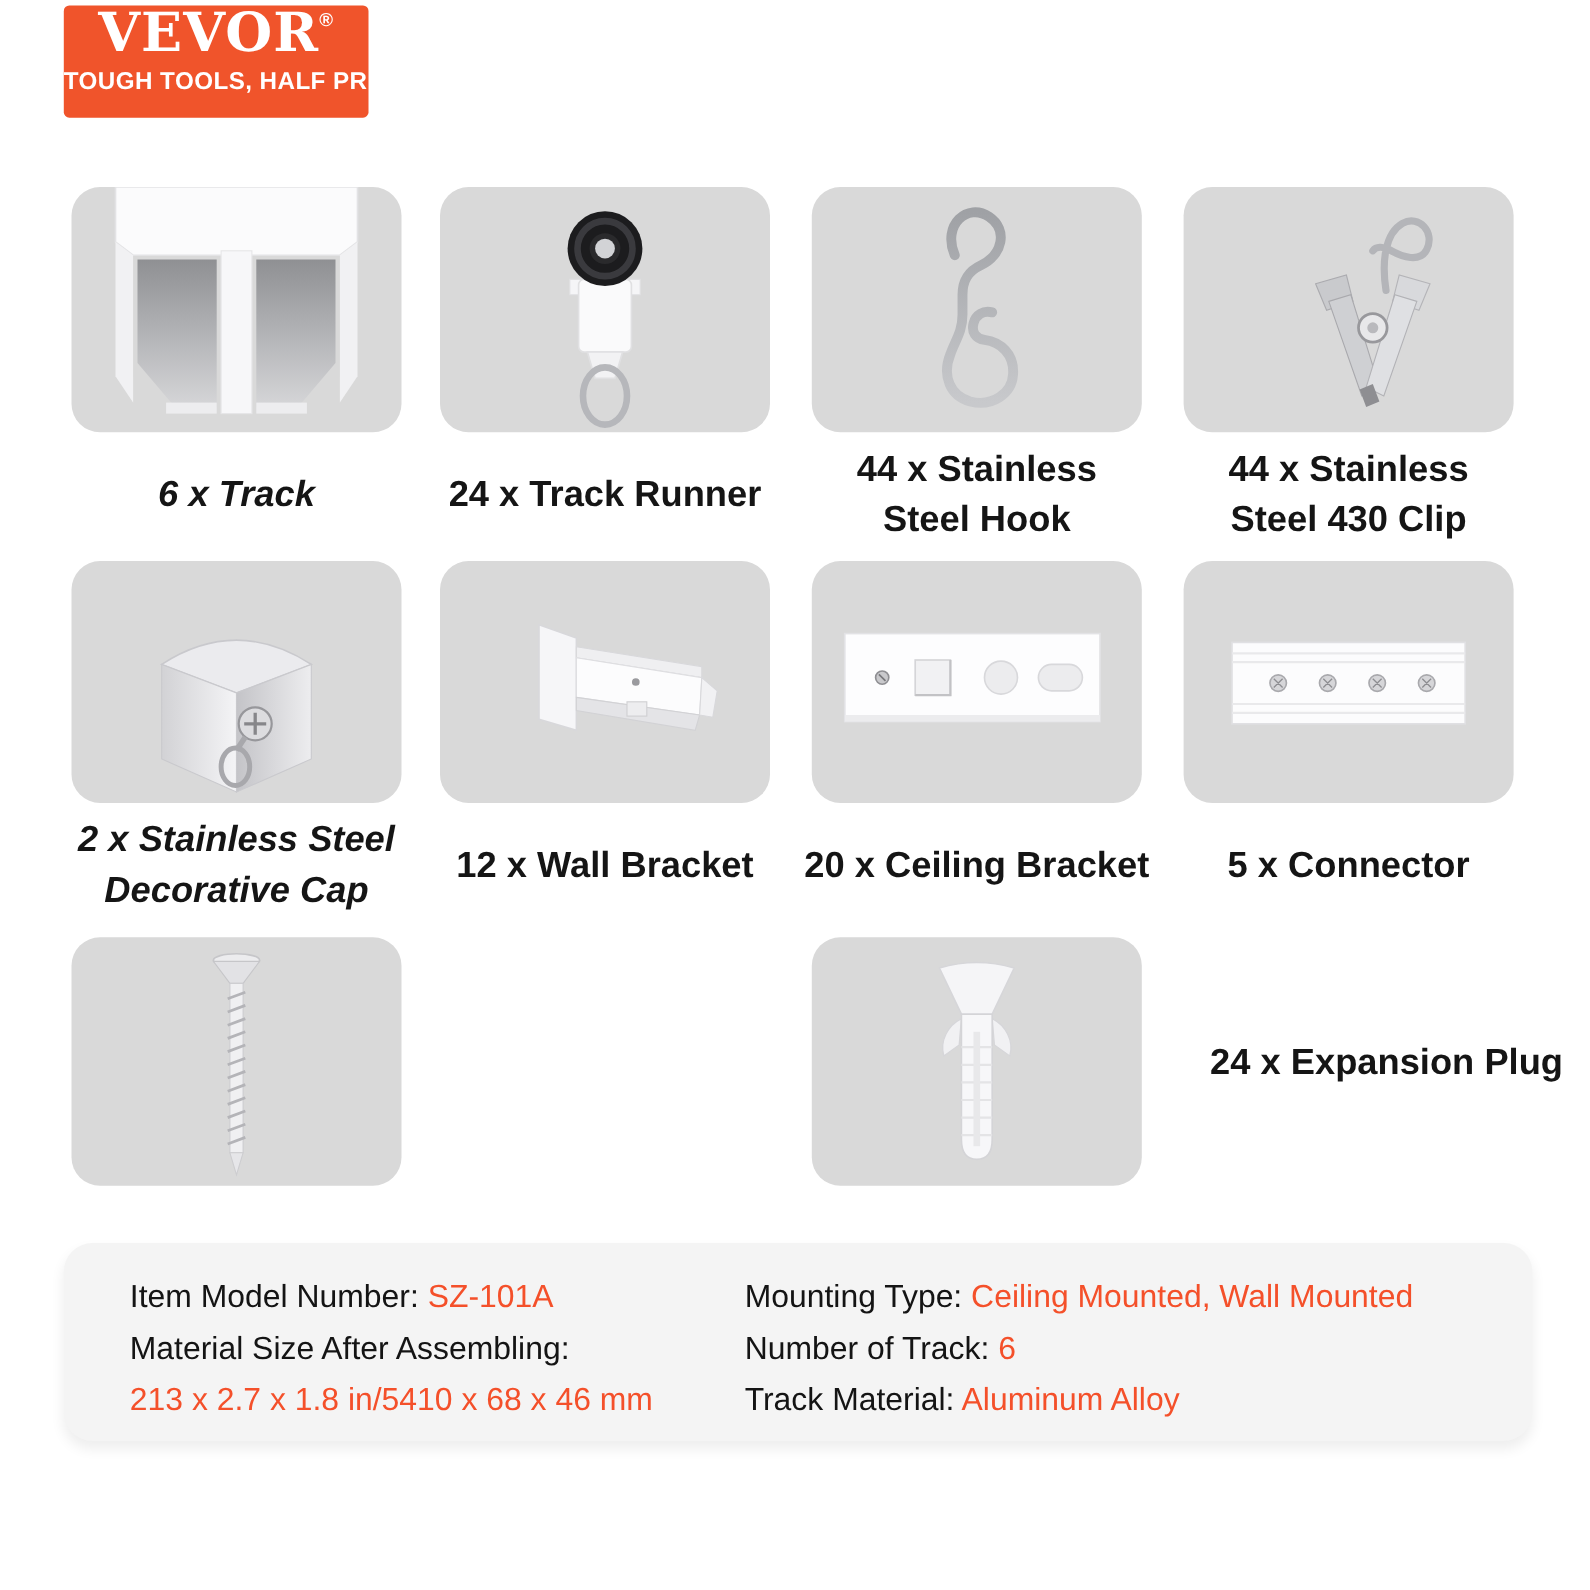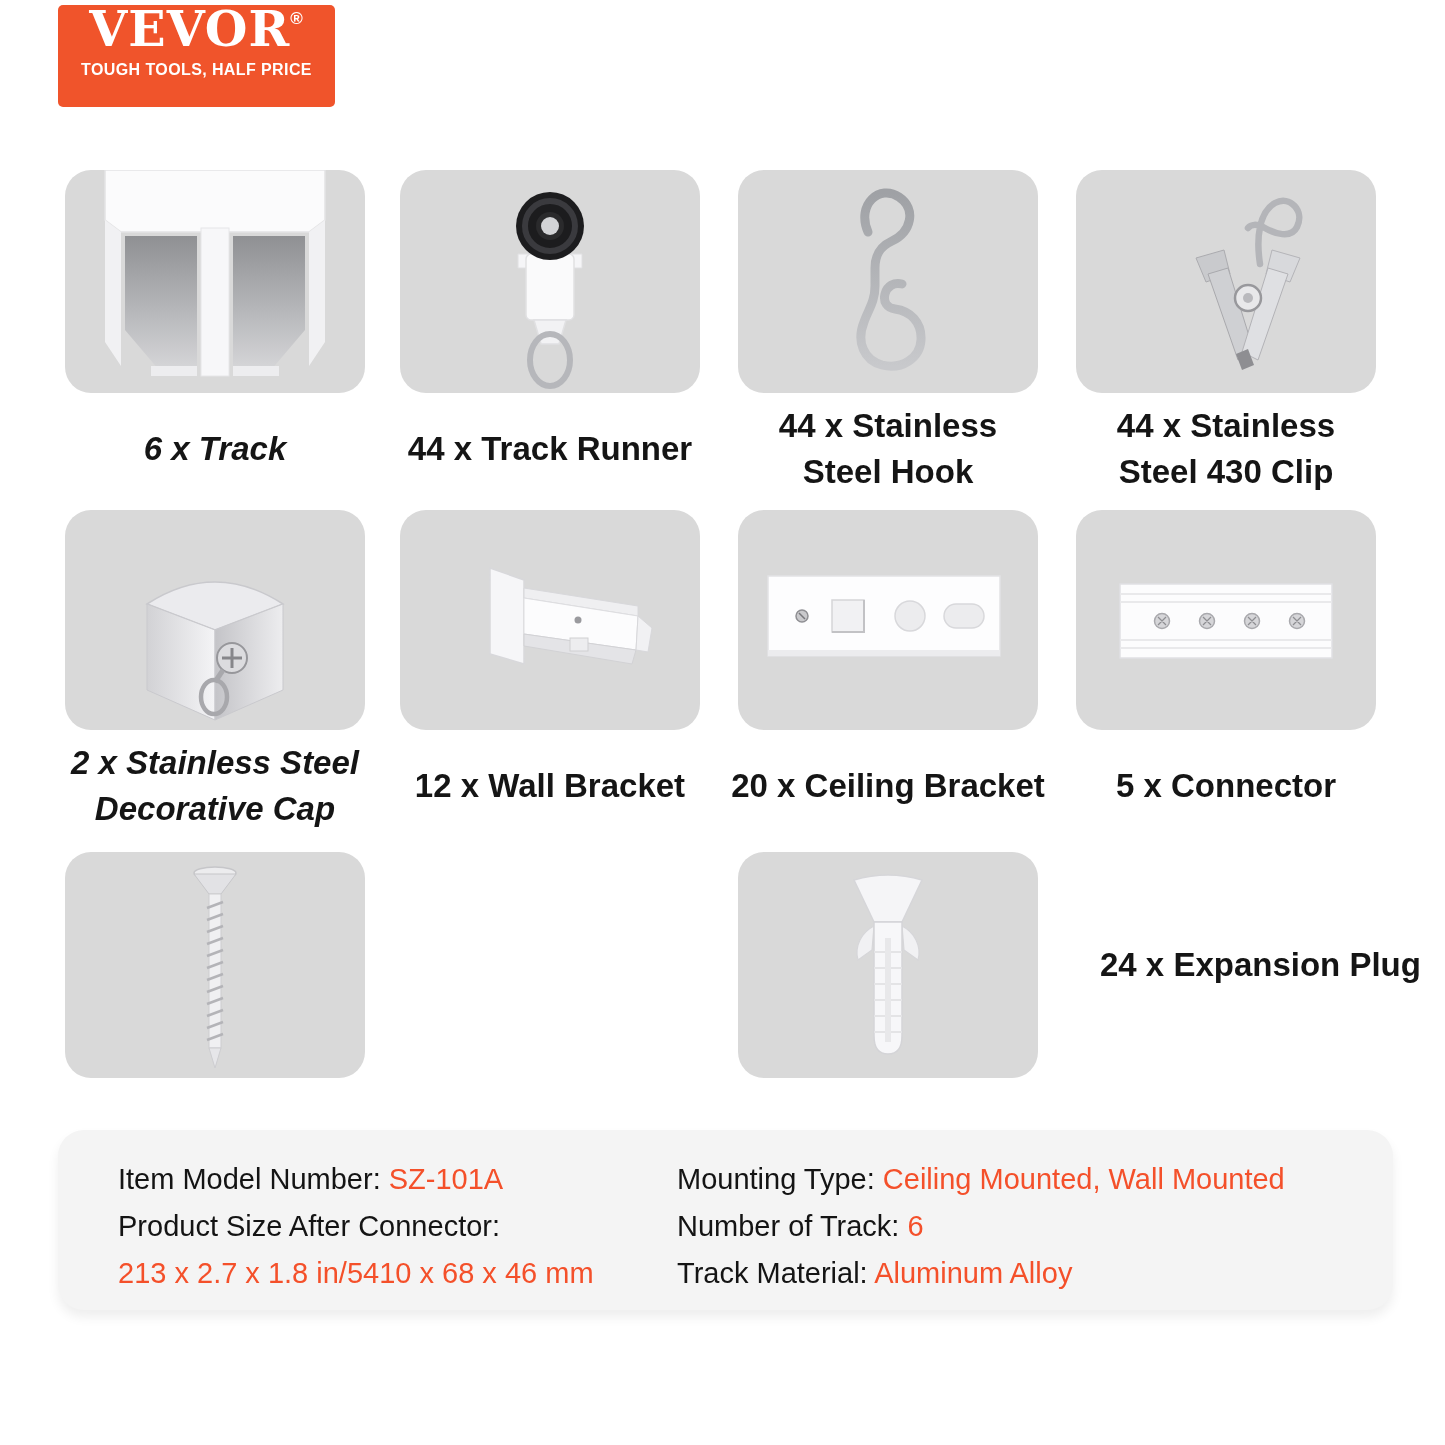--- a/index.html
+++ b/index.html
@@ -5,21 +5,21 @@
   html,body{margin:0;padding:0;background:#ffffff;}
   .canvas{position:relative;width:1445px;height:1445px;background:#ffffff;overflow:hidden;
           font-family:"Liberation Sans",sans-serif;}
 
   
   .logo{position:absolute;left:58px;top:5px;width:277px;height:102px;background:#F0542B;
         border-radius:5px;color:#ffffff;text-align:center;box-sizing:border-box;}
   .logo-word{font-family:"DejaVu Serif",serif;font-weight:bold;font-size:49px;line-height:1;
              letter-spacing:1px;white-space:nowrap;}
   .logo-reg{font-size:17px;vertical-align:22px;font-family:"Liberation Sans",sans-serif;font-weight:bold;}
-  .logo-tagline{font-size:16px;font-weight:bold;letter-spacing:.4px;margin-top:7px;white-space:nowrap;}
+  .logo-tagline{font-size:22px;font-weight:bold;letter-spacing:.4px;margin-top:7px;white-space:nowrap;}
 
   
   .tile{position:absolute;width:300px;background:#D9D9D9;border-radius:26px;overflow:hidden;}
   .tile svg{display:block;width:100%;height:100%;}
   .r1{top:170px;height:223px;} .r2{top:510px;height:220px;} .r3{top:852px;height:226px;}
   .c1{left:65px;} .c2{left:400px;} .c3{left:738px;} .c4{left:1076px;}
 
   
   .part-label{position:absolute;display:flex;align-items:center;justify-content:center;
               font-weight:bold;font-size:33px;line-height:1.38;color:#151515;text-align:center;
@@ -102,21 +102,21 @@
       <path d="M224,88 L196,80 L190,104 L214,112 Z" fill="#d8d9dc" stroke="#b4b4b8" stroke-width="1"></path>
       <path d="M132,104 L152,98 L178,182 L162,190 Z" fill="#cfd0d3" stroke="#a9a9ad" stroke-width="1"></path>
       <path d="M212,104 L192,98 L166,182 L182,190 Z" fill="#dfe0e3" stroke="#b2b2b6" stroke-width="1"></path>
       <circle cx="172" cy="128" r="13" fill="#e8e8ea" stroke="#98989c" stroke-width="2.5"></circle>
       <circle cx="172" cy="128" r="5" fill="#b9b9bd"></circle>
       <path d="M160,184 l12,-5 6,16 -12,5 Z" fill="#8e8e92"></path>
     </svg>
   </div>
 
   <div class="part-label lr1 lc1">6 x Track</div>
-  <div class="part-label lr1 lc2">44 x Track Runner</div>
+  <div class="part-label lr1 lc2">24 x Track Runner</div>
   <div class="part-label lr1 lc3">44 x Stainless
 Steel Hook</div>
   <div class="part-label lr1 lc4">44 x Stainless
 Steel 430 Clip</div>
 
   <div class="tile r2 c1">
     <svg viewBox="0 0 300 220">
       <defs>
         <linearGradient id="g-c1" x1="0" y1="0" x2="1" y2="0">
           <stop offset="0" stop-color="#d2d2d5"></stop>
@@ -201,21 +201,21 @@
       <path d="M136,100 h28 M136,116 h28 M136,132 h28 M136,148 h28 M136,164 h28 M136,180 h28" stroke="#e4e4e6" stroke-width="2"></path>
       <rect x="147" y="86" width="6" height="104" fill="#e8e8ea"></rect>
     </svg>
   </div>
 
   <div class="part-label lside lside-plug">24 x Expansion Plug</div>
 
   <div class="panel">
     <div class="spec-col spec-col-left">
       <div class="spec-line"><span>Item Model Number: </span><span class="spec-value">SZ-101A</span></div>
-      <div class="spec-line"><span>Product Size After Connector:</span><span class="spec-value"></span></div>
+      <div class="spec-line"><span>Material Size After Assembling:</span><span class="spec-value"></span></div>
       <div class="spec-line"><span></span><span class="spec-value">213 x 2.7 x 1.8 in/5410 x 68 x 46 mm</span></div>
     </div>
     <div class="spec-col spec-col-right">
       <div class="spec-line"><span>Mounting Type: </span><span class="spec-value">Ceiling Mounted, Wall Mounted</span></div>
       <div class="spec-line"><span>Number of Track: </span><span class="spec-value">6</span></div>
       <div class="spec-line"><span>Track Material: </span><span class="spec-value">Aluminum Alloy</span></div>
     </div>
   </div>
 
 </div>

